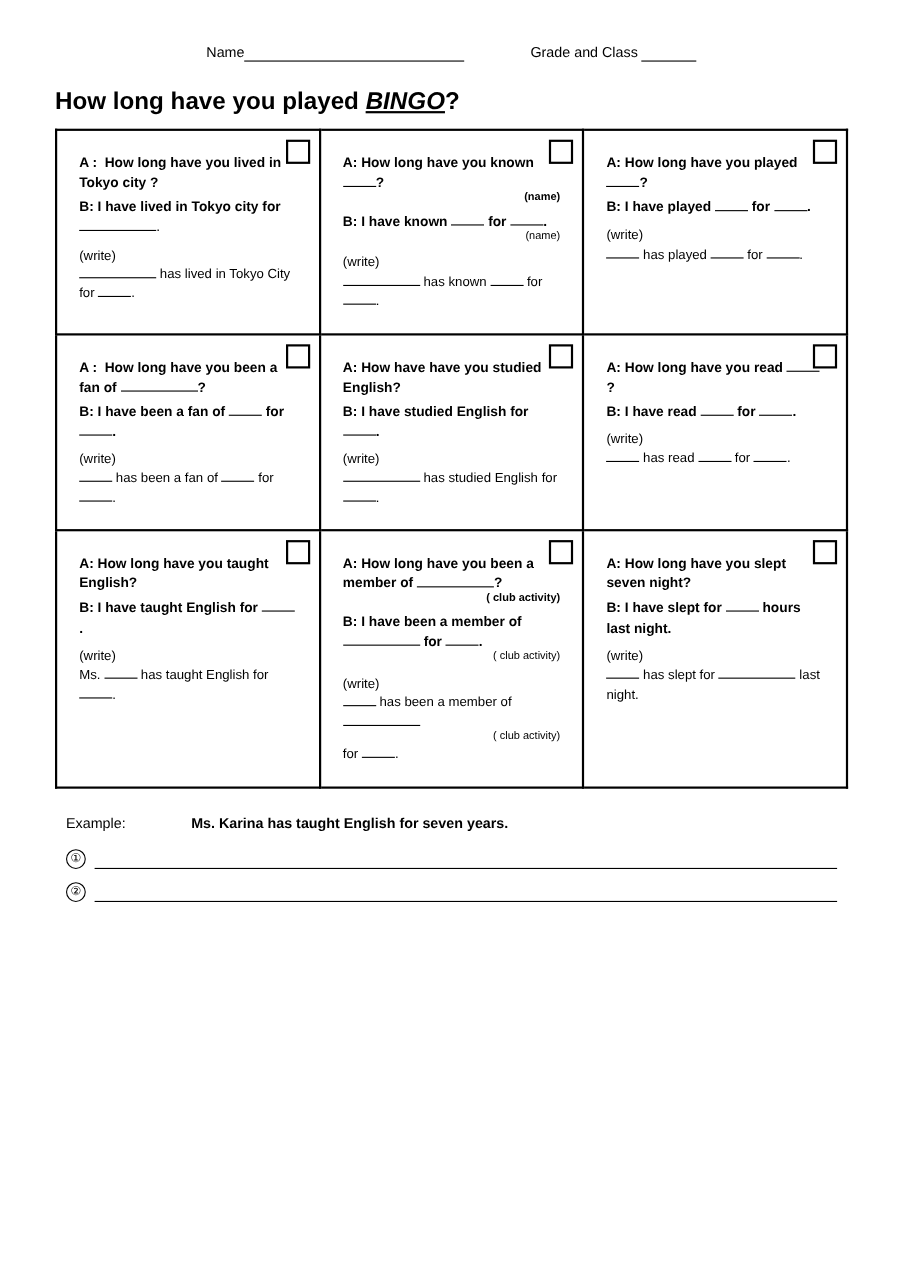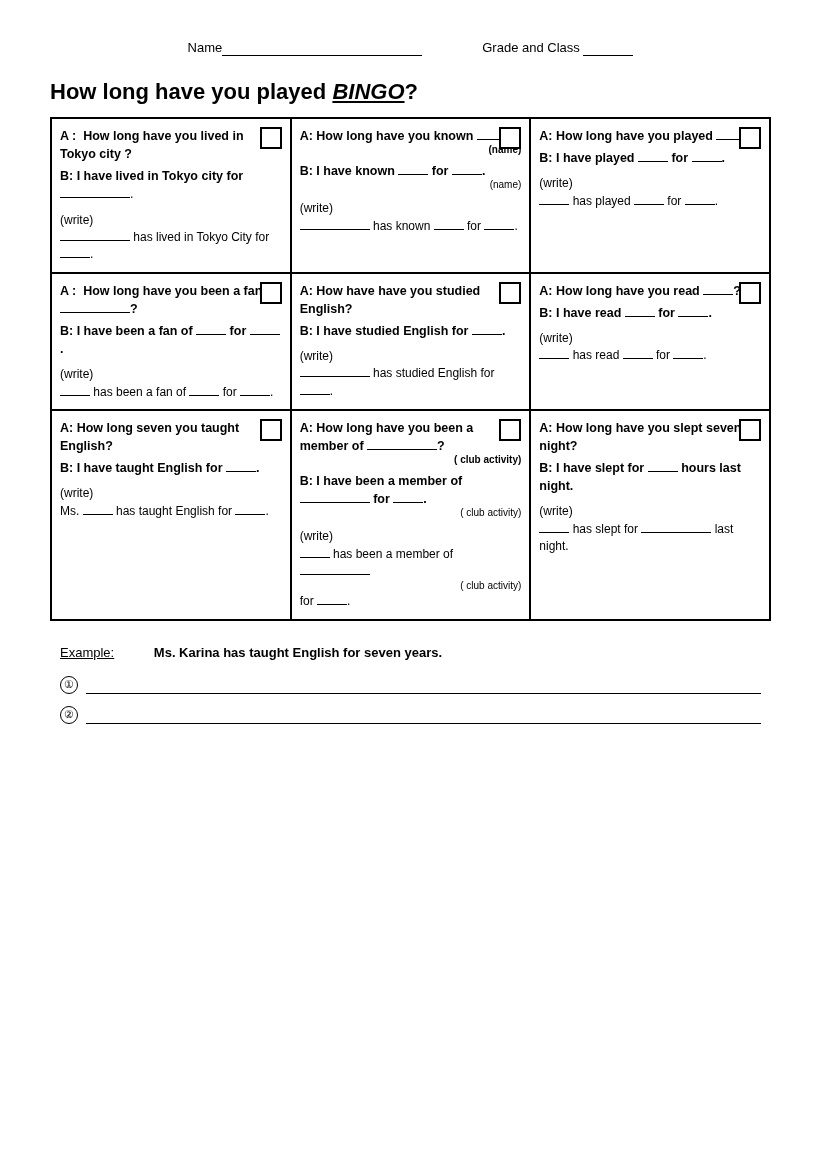--- a/index.html
+++ b/index.html
@@ -39,21 +39,21 @@
       text-decoration: underline;
     }
     .bingo-grid {
       border: 2px solid #000;
       width: 100%;
       border-collapse: collapse;
       margin-bottom: 24px;
     }
     .bingo-grid td {
       border: 2px solid #000;
-      padding: 8px;
+      padding: 20px;
       vertical-align: top;
       width: 33.33%;
       position: relative;
     }
     .cell-inner {
       display: flex;
       flex-direction: column;
       gap: 4px;
       font-size: 12.5px;
       line-height: 1.45;
@@ -92,21 +92,21 @@
     }
     .bottom-title {
       font-size: 15px;
       margin-bottom: 12px;
     }
     .bottom-title span.underline { text-decoration: underline; }
     .example-line {
       margin-bottom: 16px;
       font-size: 13px;
     }
-    .example-label { margin-right: 16px; text-decoration: underline; }
+    .example-label { margin-right: 36px; }
     .example-text { font-weight: bold; padding-left: 20px; }
     .sentence-line {
       display: flex;
       align-items: center;
       margin-bottom: 12px;
       gap: 8px;
     }
     .circle-num {
       display: inline-flex;
       align-items: center;
@@ -216,21 +216,21 @@
               <div><span class="blank blank-sm"></span> has read <span class="blank blank-sm"></span> for <span class="blank blank-sm"></span>.</div>
             </div>
           </div>
         </td>
       </tr>
 
       <tr>
         <td>
           <div class="checkbox"></div>
           <div class="cell-inner">
-            <div class="bold">A: How long seven you taught English?</div>
+            <div class="bold">A: How long have you taught English?</div>
             <div><span class="bold">B: I have taught English for <span class="blank blank-sm"></span>.</span></div>
             <div class="write-section">
               <div>(write)</div>
               <div>Ms. <span class="blank blank-sm"></span> has taught English for <span class="blank blank-sm"></span>.</div>
             </div>
           </div>
         </td>
         <td>
           <div class="checkbox"></div>
           <div class="cell-inner">

